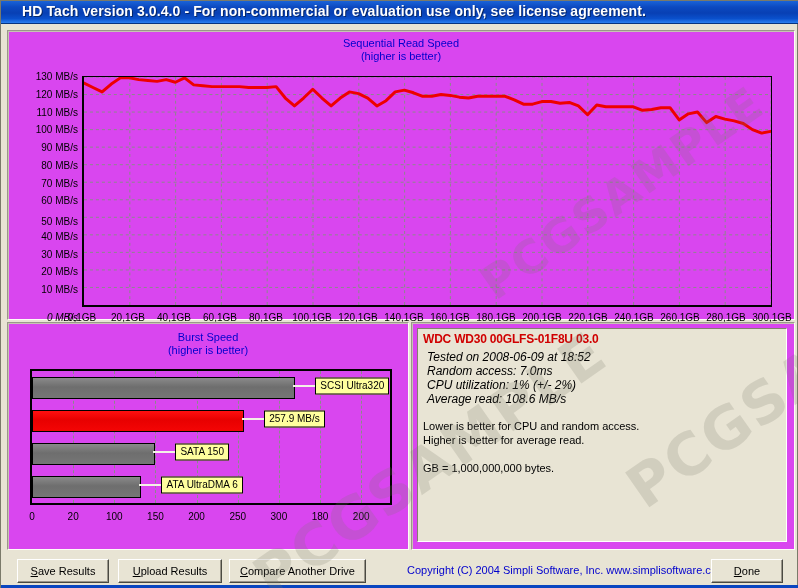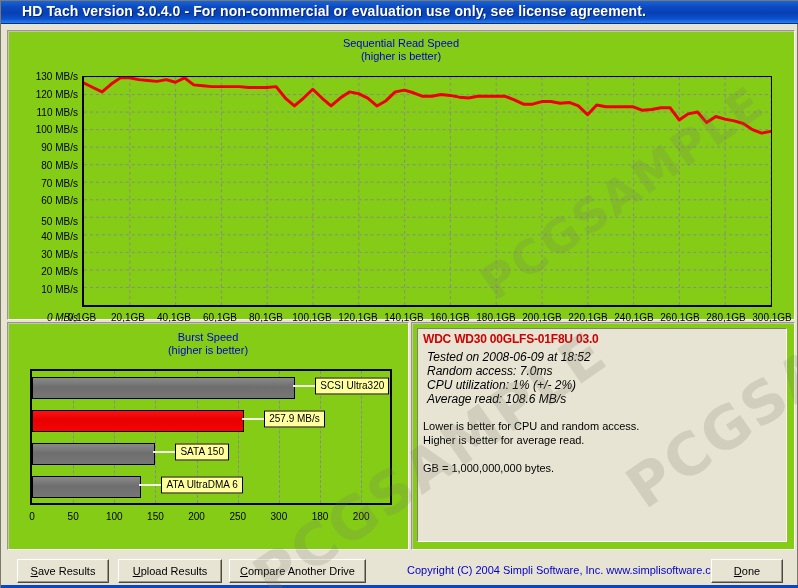--- a/index.html
+++ b/index.html
@@ -11,21 +11,21 @@
 
   
   #titlebar{position:absolute;left:0;top:0;width:798px;height:22px;
      background:linear-gradient(to bottom,#1a63d8 0%,#0c49c0 28%,#0840b4 55%,#0a50cc 80%,#2b7ff0 100%);
      border-bottom:1px solid #06337f;}
   #titlebar .tl{position:absolute;left:6px;top:2px;color:#fff;font-size:14px;
      font-weight:bold;white-space:nowrap;letter-spacing:.1px;
      text-shadow:1px 1px 0 rgba(0,0,0,.45);margin-left:15px;}
 
   
-  .panel{position:absolute;background:#84cc16;
+  .panel{position:absolute;background:#d946ef;
      border-top:1px solid #9a978a;border-left:1px solid #9a978a;
      border-right:1px solid #fdfcf6;border-bottom:1px solid #fdfcf6;
      box-shadow:inset 1px 1px 0 #c7c3b4;}
 
   #seqpanel{left:6px;top:29px;width:786px;height:288px;}
   #burstpanel{left:6px;top:321px;width:400px;height:226px;}
   #infopanel{left:410px;top:321px;width:382px;height:226px;}
 
   .chart-title{position:absolute;width:100%;text-align:center;color:#0000cd;
      font-size:11px;line-height:13px;}
@@ -179,21 +179,21 @@
         <div style="position: absolute; top: 0px; bottom: 0px; width: 0px; left: 246.897px; border-left: 1px dashed rgb(138, 138, 138);"></div>
         <div style="position: absolute; top: 0px; bottom: 0px; width: 0px; left: 288.046px; border-left: 1px dashed rgb(138, 138, 138);"></div>
         <div style="position: absolute; top: 0px; bottom: 0px; width: 0px; left: 329.195px; border-left: 1px dashed rgb(138, 138, 138);"></div>
         <div class="bar grey" style="left: 0px; top: 5.5px; height: 22px; width: 263.356px;"></div>
         <div class="bar red" style="left: 0px; top: 38.5px; height: 22px; width: 212.249px;"></div>
         <div class="bar grey" style="left: 0px; top: 71.5px; height: 22px; width: 123.448px;"></div>
         <div class="bar grey" style="left: 0px; top: 104.5px; height: 22px; width: 109.457px;"></div>
       </div>
     <div id="burstx">
         <div class="bx" style="left: 2px;">0</div>
-        <div class="bx" style="left: 43.1494px;">50</div>
+        <div class="bx" style="left: 43.1494px;">20</div>
         <div class="bx" style="left: 84.2989px;">100</div>
         <div class="bx" style="left: 125.448px;">150</div>
         <div class="bx" style="left: 166.598px;">200</div>
         <div class="bx" style="left: 207.747px;">250</div>
         <div class="bx" style="left: 248.897px;">300</div>
         <div class="bx" style="left: 290.046px;">180</div>
         <div class="bx" style="left: 331.195px;">200</div>
       </div>
     <div id="burstcallouts" style="position:absolute;left:22px;top:46px;width:378px;height:136px;">
         <div class="leader" style="left: 263.356px; top: 16.5px; width: 22px;"></div>

